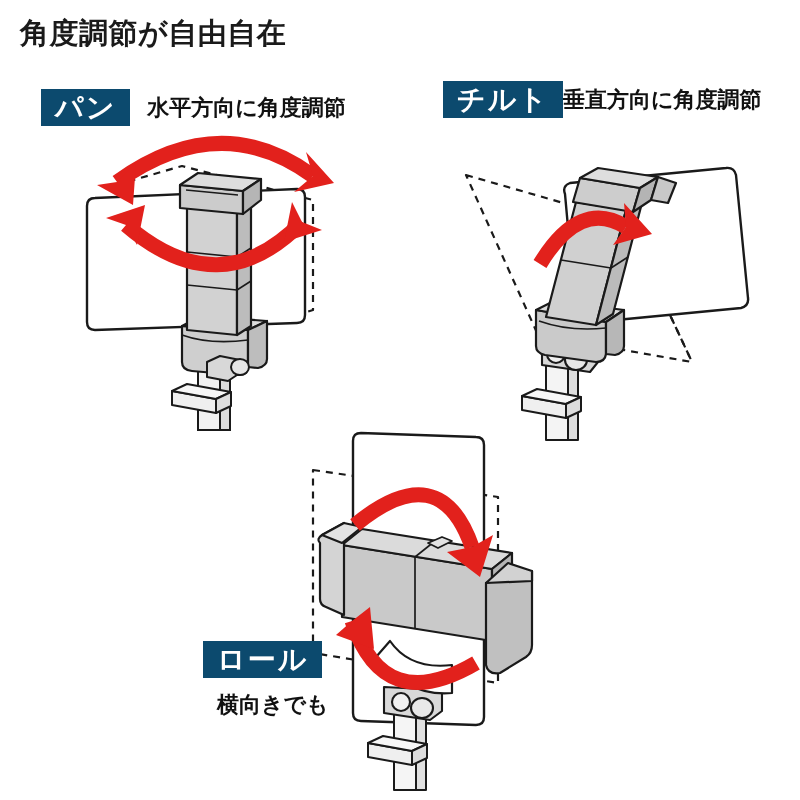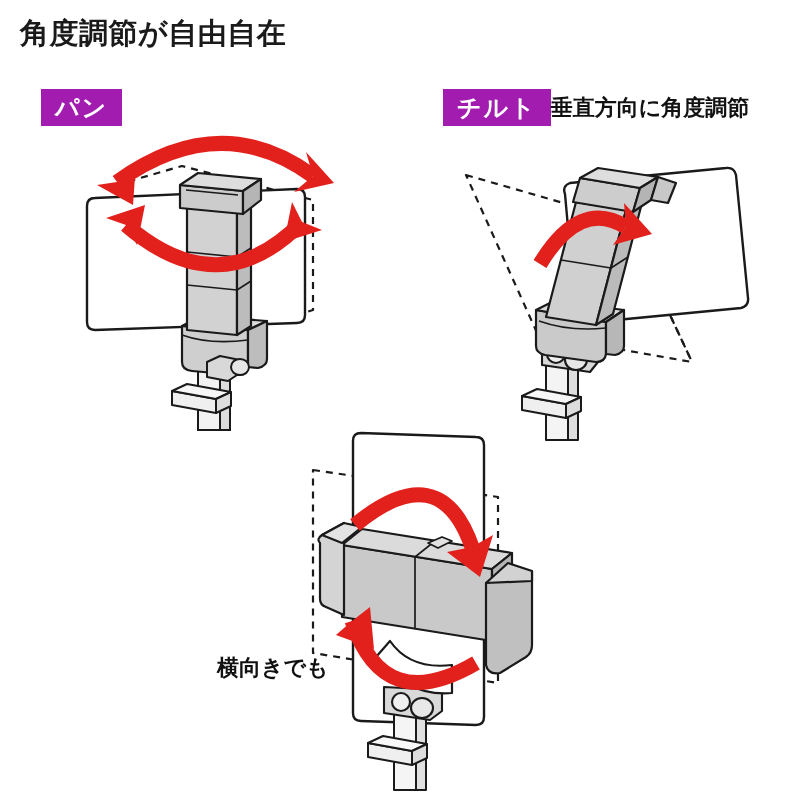--- a/index.html
+++ b/index.html
@@ -36,42 +36,42 @@
   
   .label-group {
     position: absolute;
     display: flex;
     align-items: center;
   }
   .badge {
     display: inline-flex;
     align-items: center;
     justify-content: center;
-    background: #a21caf;
+    background: #0c4a6e;
     color: #ffffff;
-    font-size: 24px;
+    font-size: 28px;
     font-weight: bold;
     letter-spacing: 2px;
     height: 37px;
     padding: 0 14px;
     box-sizing: border-box;
     line-height: 1;
   }
   .caption {
     font-size: 22px;
     font-weight: bold;
     color: #111111;
     white-space: nowrap;
     line-height: 1.32;
   }
 
   #pan-labels  { left: 41px;  top: 89px; }
   #pan-labels .caption  { margin-left: 17px; }
 
-  #tilt-labels { left: 443px; top: 89px; }
+  #tilt-labels { left: 443px; top: 81px; }
   #tilt-labels .caption { }
 
   #roll-labels {
     left: 203px;
     top: 641px;
     display: block;
   }
   #roll-labels .caption {
     margin-top: 12px;
     margin-left: 14px;
@@ -280,26 +280,28 @@
 
       <g>
         <path d="M72 196 Q104 292 196 238" fill="none" stroke="#E2211C" stroke-width="15" stroke-linecap="butt"></path>
         <path d="M72 196 L56 210 L94 224 L90 182 Z" fill="#E2211C"></path>
       </g>
     </svg>
   </div>
 
   <div class="label-group" id="pan-labels">
     <span class="badge">パン</span>
+    <span class="caption">水平方向に角度調節</span>
   </div>
 
   <div class="label-group" id="tilt-labels">
     <span class="badge">チルト</span>
     <span class="caption">垂直方向に角度調節</span>
   </div>
 
   <div class="label-group" id="roll-labels">
+    <span class="badge">ロール</span>
     <div class="caption">
       <span class="caption-line">横向きでも</span>
     </div>
   </div>
 
 </div>
 
 </body></html>

